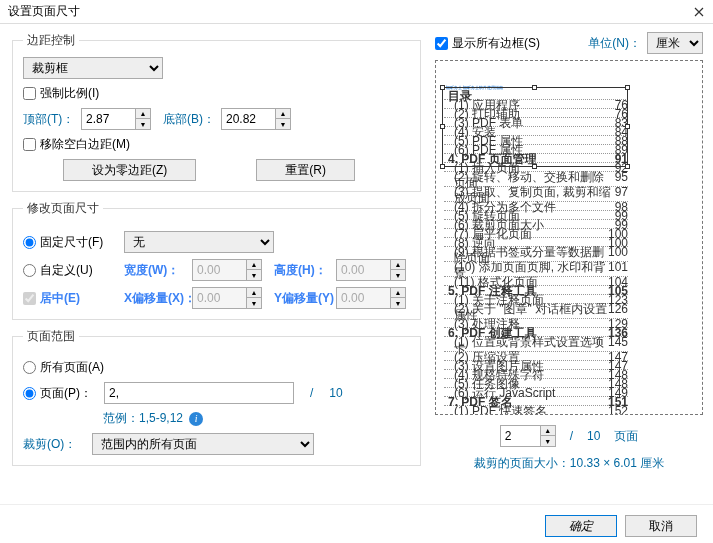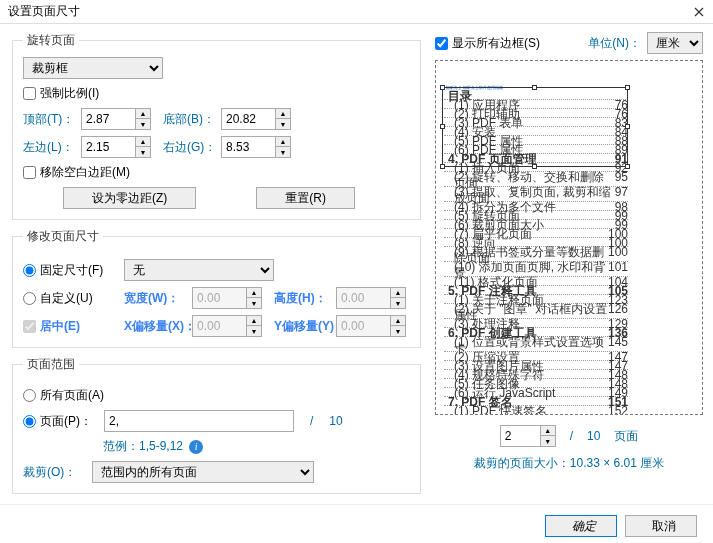--- a/index.html
+++ b/index.html
@@ -15,21 +15,21 @@
 .row { display: flex; align-items: center; margin-top: 6px; gap: 6px; }
 select { height: 22px; border: 1px solid #aaa; background: #eee; padding: 0 4px; }
 input[type=text] { height: 22px; border: 1px solid #aaa; padding: 0 4px; }
 .spinbox { display: flex; }
 .spinbox input { width: 54px; border-right: none; }
 .spinbox .spins { display: flex; flex-direction: column; border: 1px solid #aaa; width: 16px; }
 .spinbox .spins span { height: 10px; display: flex; align-items: center; justify-content: center; font-size: 7px; background: #eee; cursor: pointer; }
 .spinbox .spins span:first-child { border-bottom: 1px solid #aaa; }
 label.ck { display: flex; align-items: center; gap: 4px; }
 input[type=checkbox], input[type=radio] { width: 13px; height: 13px; margin: 0; }
-.btn { height: 22px; padding: 0 28px; background: #eee; border: 1px solid #aaa; cursor: pointer; text-align: right; }
+.btn { height: 22px; padding: 0 28px; background: #eee; border: 1px solid #aaa; cursor: pointer; }
 .lbl { color: #0369a1; white-space: nowrap; }
 .lbl.dis { color: #3b82f6; font-weight: bold; }
 .preview { border: 1px dashed #777; height: 355px; margin-top: 6px; position: relative; background: #fff; display: flex; align-items: center; justify-content: flex-start; overflow: hidden; }
 .doc { width: 200px; height: 330px; background: #fff; position: relative; font-size: 4px; padding: 10px 8px; }
 .doc .ln { display: flex; justify-content: space-between; border-bottom: 0.5px dotted #999; color: #333; margin-top: 2px; font-size: 4px; line-height: 6px; padding-left: 10px; }
 .doc .hd { color: #4a90d9; font-weight: bold; padding-left: 2px; border: none; }
 .doc .sec { font-weight: bold; padding-left: 4px; }
 .cropbox { position: absolute; border: 1px solid #333; top: 14px; left: 6px; width: 186px; height: 80px; }
 .handle { position: absolute; width: 5px; height: 5px; background: #fff; border: 1px solid #333; }
 .foot { display: flex; justify-content: flex-end; gap: 8px; padding: 10px 16px; border-top: 1px solid #eee; }
@@ -47,21 +47,21 @@
     <svg viewBox="0 0 10 10">
         <path d="M1 1 L9 9 M9 1 L1 9"></path>
       </svg>
   </div>
 </div>
 
 <div class="main">
   <div class="left">
 
     <fieldset>
-      <legend>旋转页面</legend>
+      <legend>边距控制</legend>
       <select style="width:140px">
         <option>裁剪框</option>
       </select>
       <div class="row">
         <label class="ck">
           <input type="checkbox" style="">
             <span>强制比例(I)</span>
         </label>
       </div>
       <div class="row">
@@ -69,38 +69,20 @@
         <div class="spinbox">
             <input type="text" value="2.87" style="">
             <div class="spins">
               <span>▲</span>
               <span>▼</span>
             </div>
           </div>
         <span class="lbl" style="width:52px;margin-left:6px">底部(B)：</span>
         <div class="spinbox">
             <input type="text" value="20.82" style="">
-            <div class="spins">
-              <span>▲</span>
-              <span>▼</span>
-            </div>
-          </div>
-      </div>
-      <div class="row">
-        <span class="lbl" style="width:52px">左边(L)：</span>
-        <div class="spinbox">
-            <input type="text" value="2.15" style="">
-            <div class="spins">
-              <span>▲</span>
-              <span>▼</span>
-            </div>
-          </div>
-        <span class="lbl" style="width:52px;margin-left:6px">右边(G)：</span>
-        <div class="spinbox">
-            <input type="text" value="8.53" style="">
             <div class="spins">
               <span>▲</span>
               <span>▼</span>
             </div>
           </div>
       </div>
       <div class="row">
         <label class="ck">
           <input type="checkbox" style="">
             <span>移除空白边距(M)</span>

